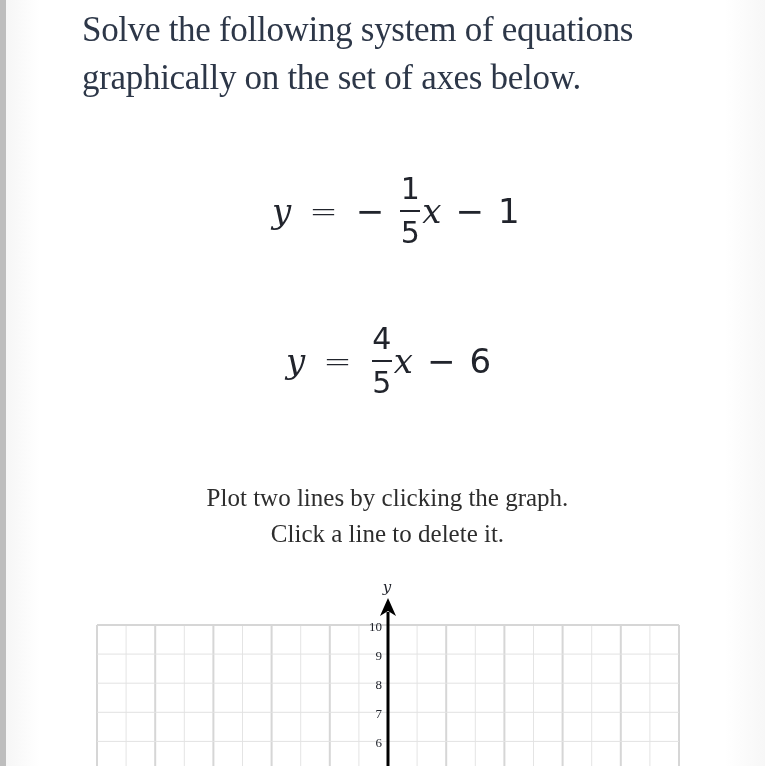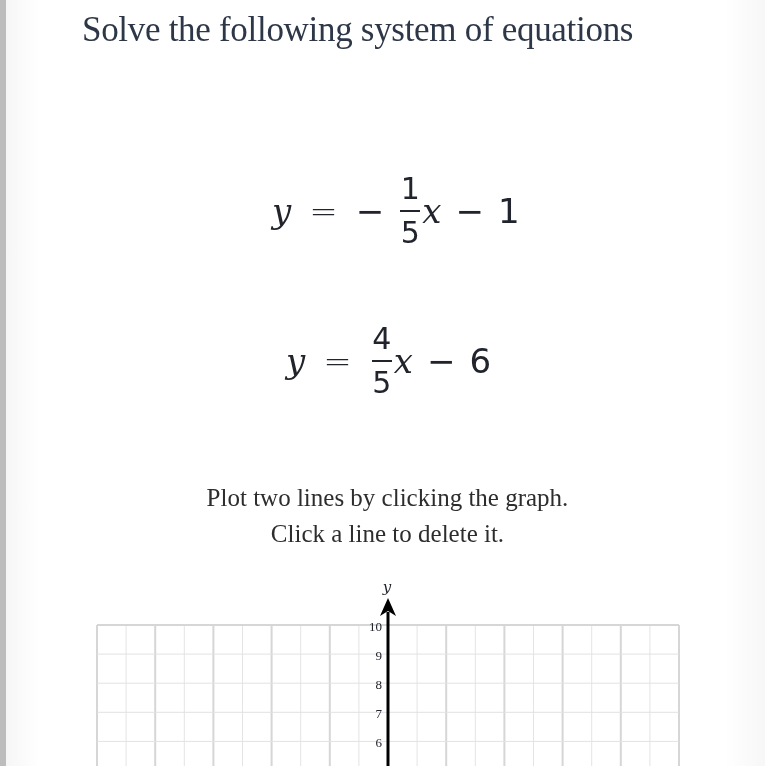--- a/index.html
+++ b/index.html
@@ -61,20 +61,21 @@
   </style>
 </head>
 <body>
 
 <div class="left-strip"></div>
 <div class="left-shade"></div>
 <div class="right-shade"></div>
 
 <div class="prompt">
   <div>Solve the following system of equations</div>
+  <div>graphically on the set of axes below.</div>
 </div>
 
 <div class="eq eq1">
   <span class="var">y</span>
   <span class="op">=</span>
   <span class="minus">−</span>
   <span class="frac">
     <span class="num">1</span>
     <span class="bar"></span>
     <span class="den">5</span>

